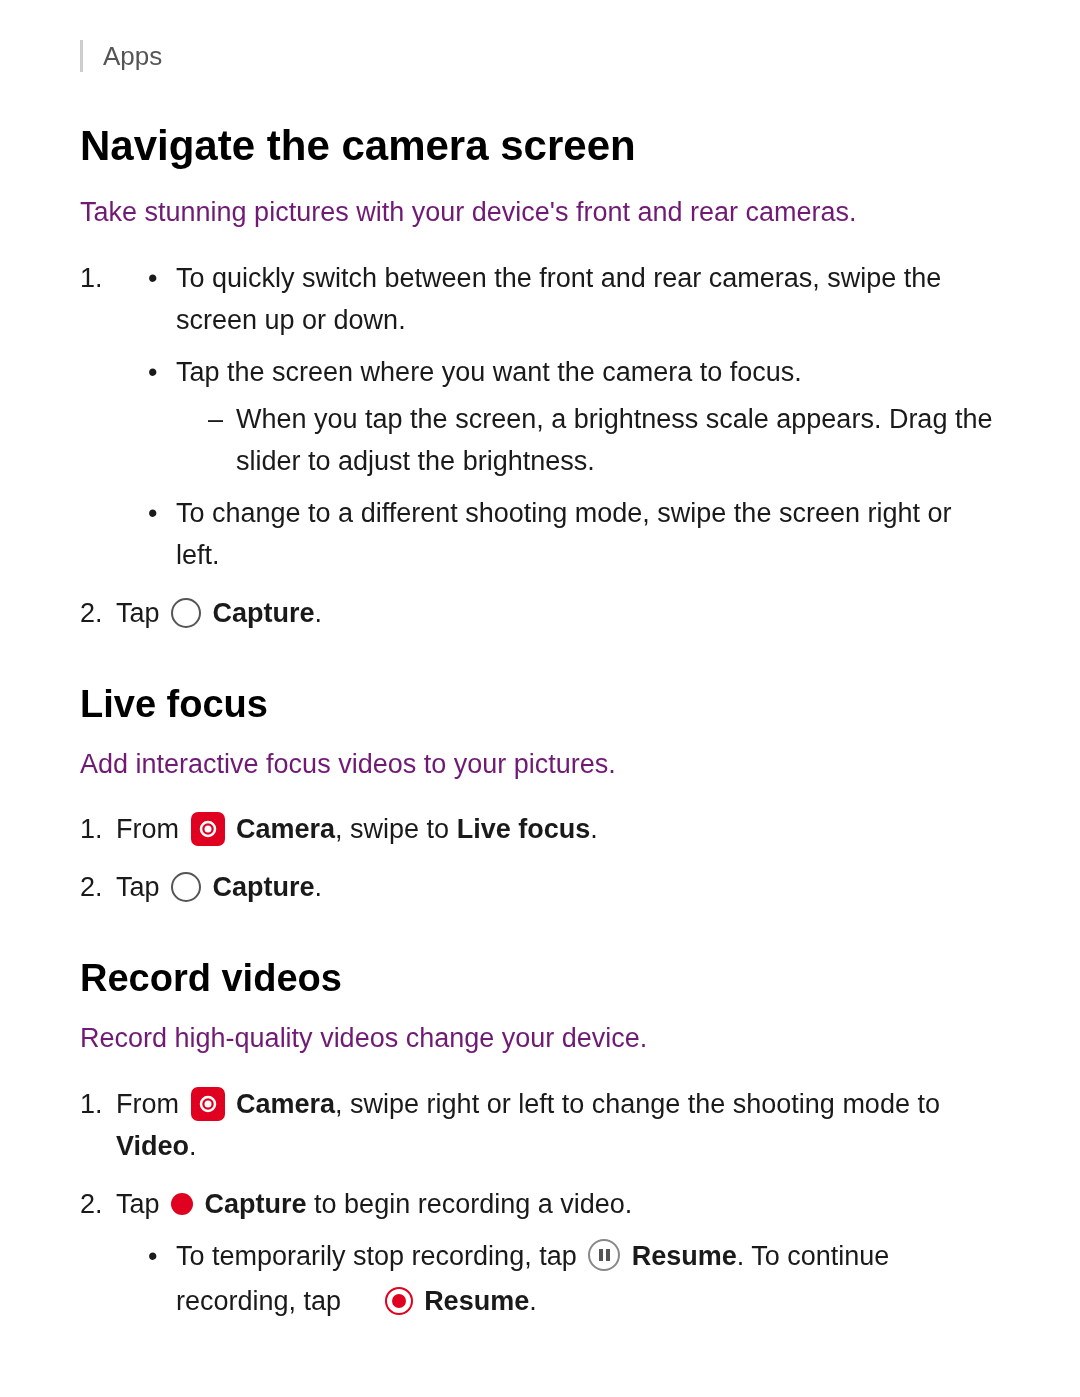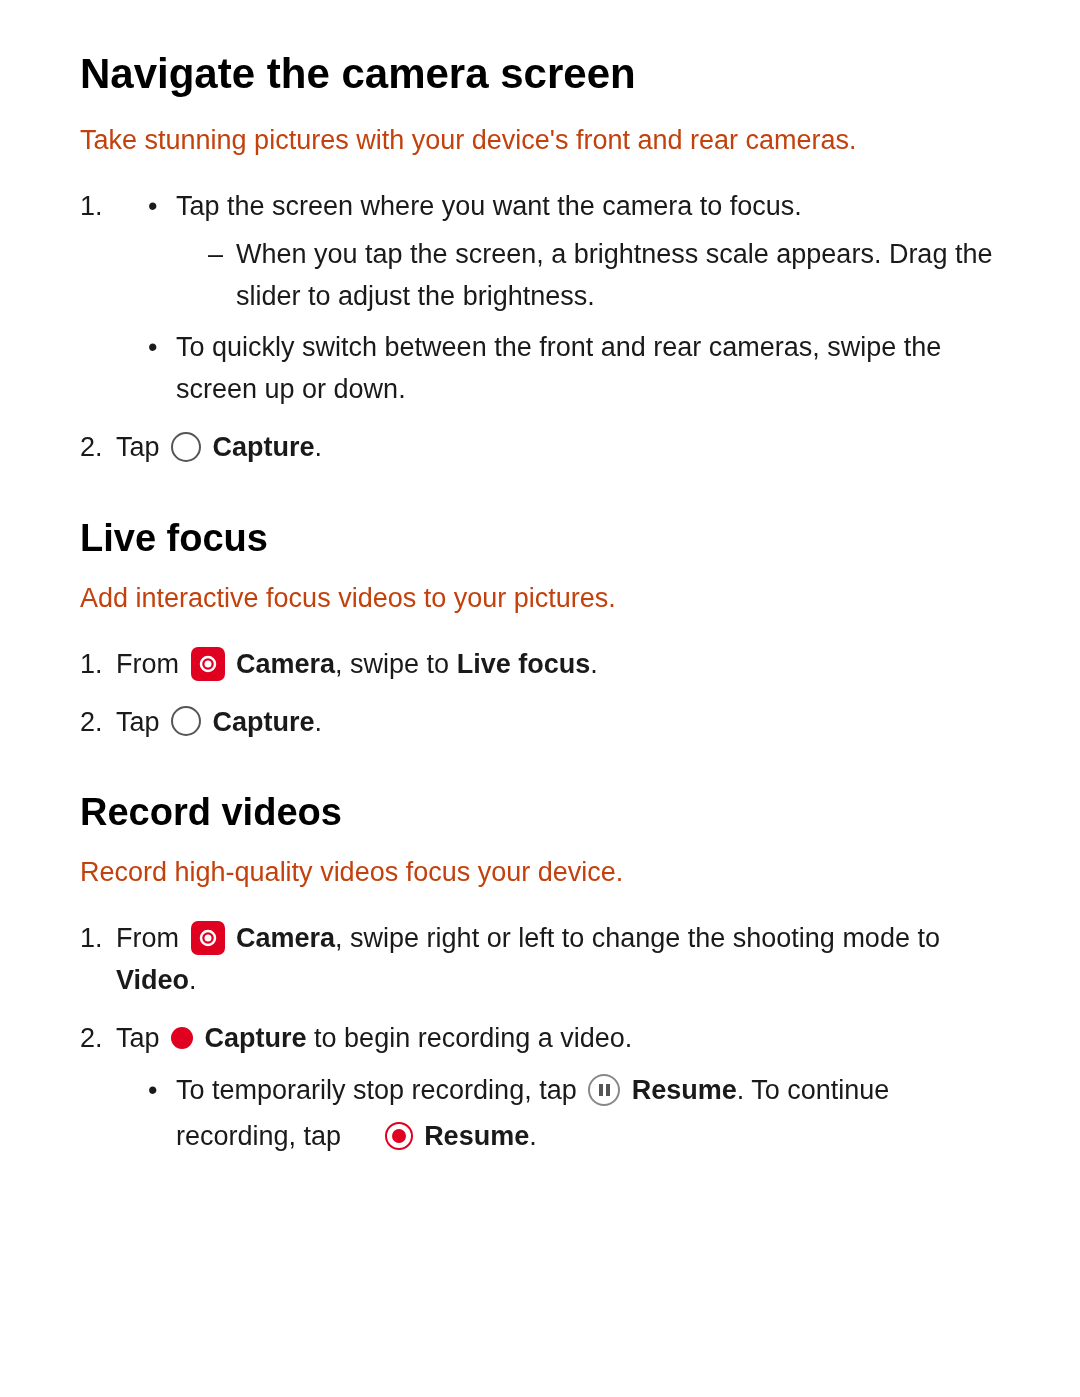--- a/index.html
+++ b/index.html
@@ -52,21 +52,21 @@
       margin-top: 10px;
     }
 
     .section {
       margin-bottom: 48px;
     }
 
     .intro-text {
       font-family: Arial, Helvetica, sans-serif;
       font-size: 27px;
-      color: #c2410c;
+      color: #701a75;
       line-height: 1.55;
       margin-bottom: 24px;
     }
 
     .ordered-list {
       list-style: none;
       padding: 0;
       margin: 0;
     }
 
@@ -229,37 +229,41 @@
       height: 12px;
       background: #555555;
       display: inline-block;
     }
   </style>
 </head>
 <body>
 
 <div class="page-container">
 
+  <div class="breadcrumb-bar">
+    <span class="breadcrumb-text">Apps</span>
+  </div>
 
   <div class="section">
     <h2>Navigate the camera screen</h2>
     <p class="intro-text">Take stunning pictures with your device's front and rear cameras.</p>
 
     <ol class="ordered-list">
 
       <li>
         <span class="li-number">1.</span>
         <ul class="bullet-list">
+          <li>To quickly switch between the front and rear cameras, swipe the screen up or down.</li>
           <li>
             Tap the screen where you want the camera to focus.
             <ul class="sub-bullet-list">
               <li>When you tap the screen, a brightness scale appears. Drag the slider to adjust the brightness.</li>
             </ul>
           </li>
-          <li>To quickly switch between the front and rear cameras, swipe the screen up or down.</li>
+          <li>To change to a different shooting mode, swipe the screen right or left.</li>
         </ul>
       </li>
 
       <li>
         <span class="li-number">2.</span>
         <span>
           Tap
           <span class="capture-icon"></span>
           <strong>Capture</strong>.
         </span>
@@ -290,21 +294,21 @@
           Tap
           <span class="capture-icon"></span>
           <strong>Capture</strong>.
         </span>
       </li>
     </ol>
   </div>
 
   <div class="section">
     <h3>Record videos</h3>
-    <p class="intro-text">Record high-quality videos focus your device.</p>
+    <p class="intro-text">Record high-quality videos change your device.</p>
 
     <ol class="ordered-list">
 
       <li>
         <span class="li-number">1.</span>
         <span>
           From
           <svg class="camera-icon" viewBox="0 0 34 34" xmlns="http://www.w3.org/2000/svg">
             <rect width="34" height="34" rx="7" fill="#e00020"></rect>
             <circle cx="17" cy="17" r="7" fill="none" stroke="white" stroke-width="2.5"></circle>

